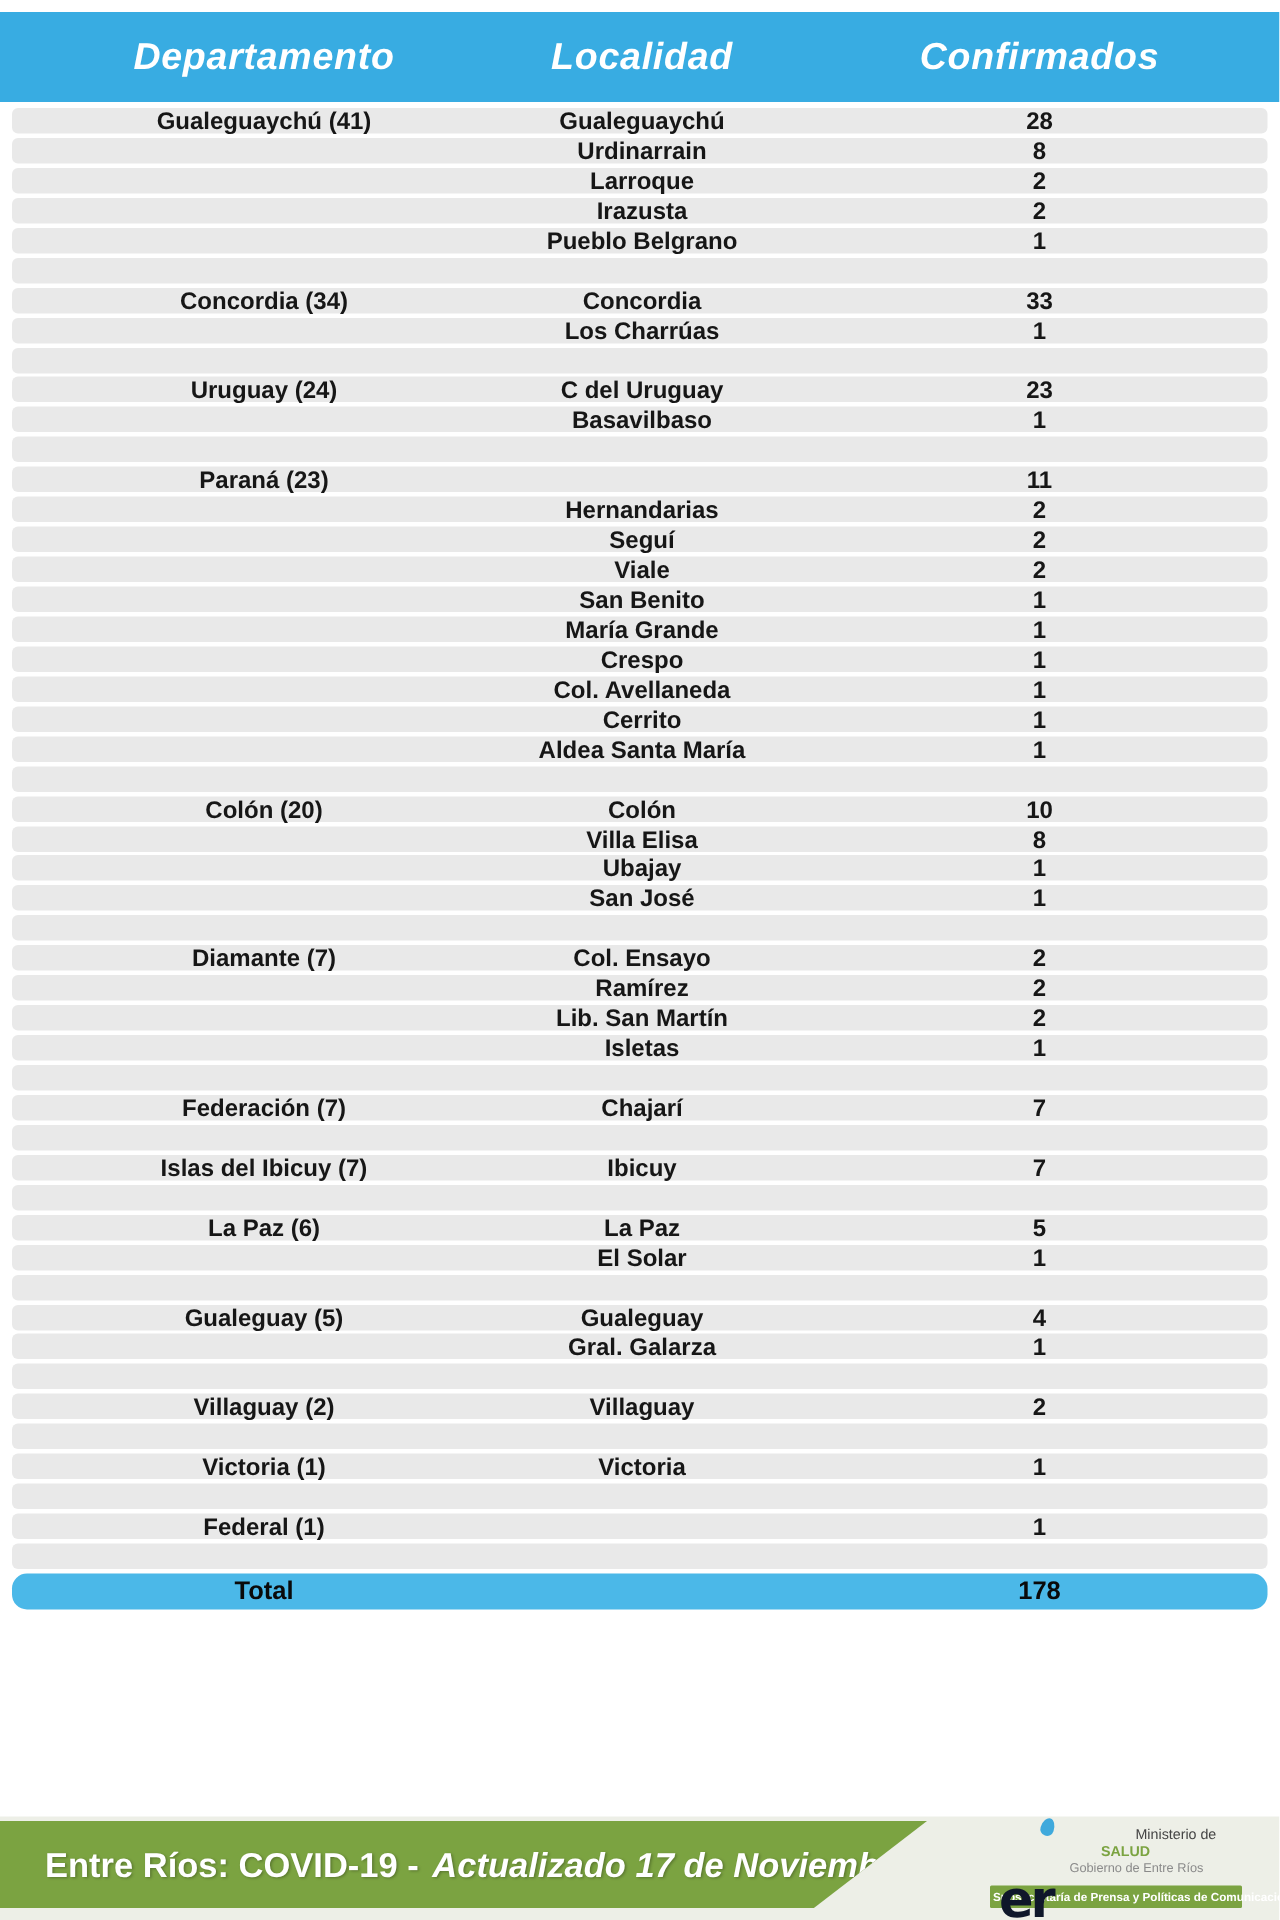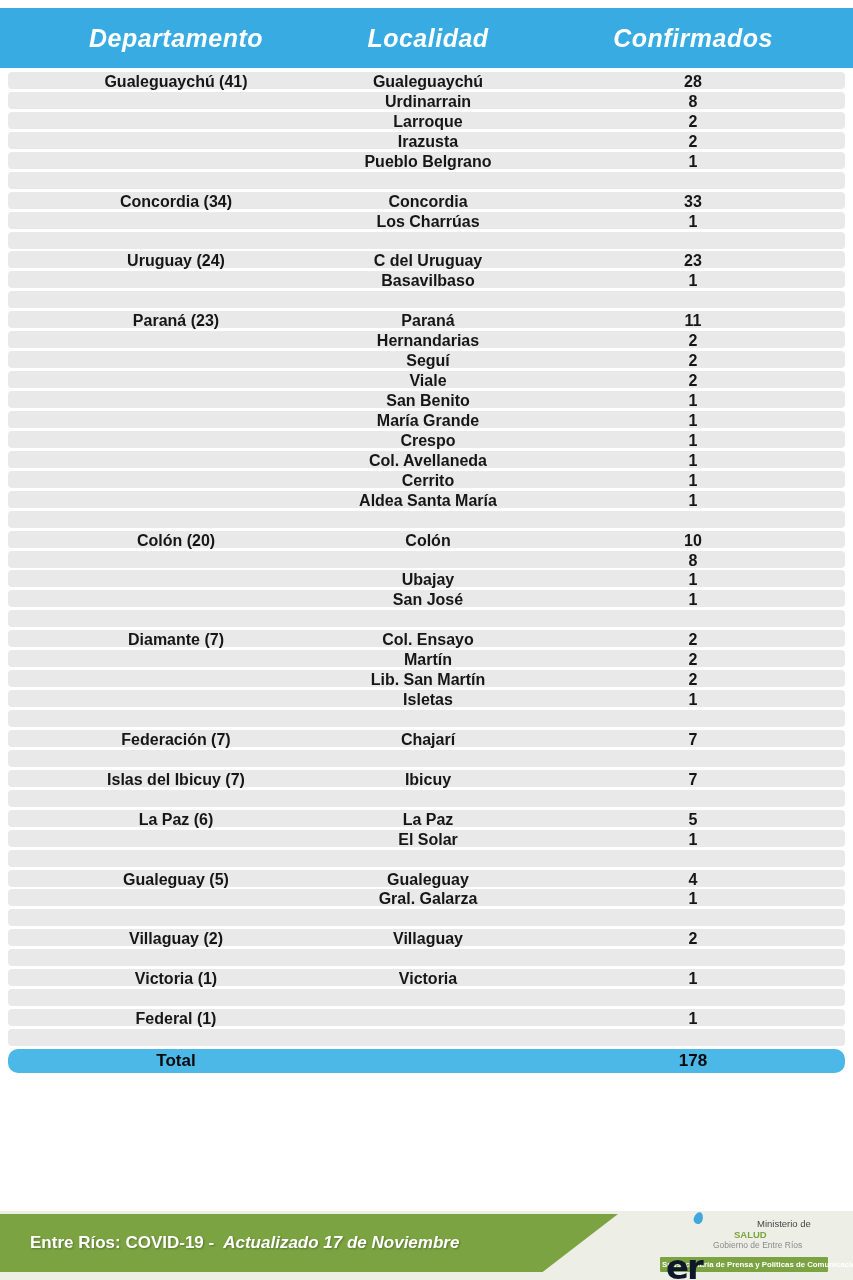--- a/index.html
+++ b/index.html
@@ -48,21 +48,21 @@
   .footer{
     position:absolute;top:1211px;left:0;width:853px;height:69px;
     background:#EDEFE7;
   }
   .green-band{
     position:absolute;top:3px;left:0;width:618px;height:58px;
     background:#7BA341;
     clip-path:polygon(0 0,100% 0,87.8% 100%,0 100%);
     display:flex;align-items:center;
     padding-left:30px;box-sizing:border-box;
-    color:#ffffff;font-size:17px;font-weight:bold;
+    color:#ffffff;font-size:23px;font-weight:bold;
     text-shadow:1px 1px 2px rgba(0,0,0,0.28);
     white-space:nowrap;
   }
   .ft-italic{font-style:italic;margin-left:9px;}
 
   .logo-block{
     position:absolute;top:6px;right:25px;width:168px;
   }
   .logo-row{display:flex;align-items:center;gap:7px;padding-left:6px;}
   .er-mark{position:relative;width:40px;height:36px;flex:0 0 auto;}
@@ -153,21 +153,20 @@
         <span class="cell cc2">Basavilbaso</span>
         <span class="cell cc3">1</span>
       </div>
       <div class="row">
         <span class="cell cc1"></span>
         <span class="cell cc2"></span>
         <span class="cell cc3"></span>
       </div>
       <div class="row">
         <span class="cell cc1">Paraná (23)</span>
-        <span class="cell cc2">Paraná</span>
         <span class="cell cc3">11</span>
       </div>
       <div class="row">
         <span class="cell cc1"></span>
         <span class="cell cc2">Hernandarias</span>
         <span class="cell cc3">2</span>
       </div>
       <div class="row">
         <span class="cell cc1"></span>
         <span class="cell cc2">Seguí</span>
@@ -213,20 +212,21 @@
         <span class="cell cc2"></span>
         <span class="cell cc3"></span>
       </div>
       <div class="row">
         <span class="cell cc1">Colón (20)</span>
         <span class="cell cc2">Colón</span>
         <span class="cell cc3">10</span>
       </div>
       <div class="row">
         <span class="cell cc1"></span>
+        <span class="cell cc2">Villa Elisa</span>
         <span class="cell cc3">8</span>
       </div>
       <div class="row">
         <span class="cell cc1"></span>
         <span class="cell cc2">Ubajay</span>
         <span class="cell cc3">1</span>
       </div>
       <div class="row">
         <span class="cell cc1"></span>
         <span class="cell cc2">San José</span>
@@ -237,21 +237,21 @@
         <span class="cell cc2"></span>
         <span class="cell cc3"></span>
       </div>
       <div class="row">
         <span class="cell cc1">Diamante (7)</span>
         <span class="cell cc2">Col. Ensayo</span>
         <span class="cell cc3">2</span>
       </div>
       <div class="row">
         <span class="cell cc1"></span>
-        <span class="cell cc2">Martín</span>
+        <span class="cell cc2">Ramírez</span>
         <span class="cell cc3">2</span>
       </div>
       <div class="row">
         <span class="cell cc1"></span>
         <span class="cell cc2">Lib. San Martín</span>
         <span class="cell cc3">2</span>
       </div>
       <div class="row">
         <span class="cell cc1"></span>
         <span class="cell cc2">Isletas</span>

